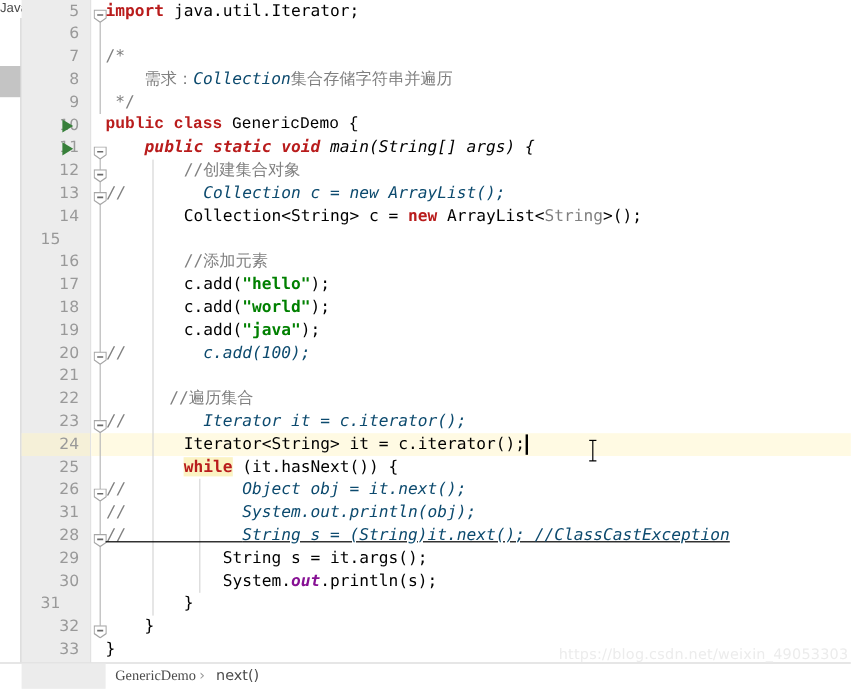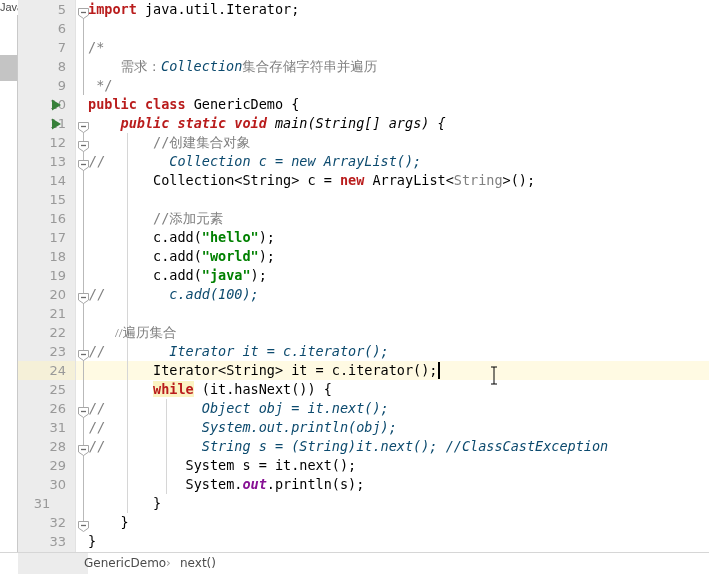--- a/index.html
+++ b/index.html
@@ -102,21 +102,21 @@
       <div class="lineno" style="top: 56.5px; left: 18px;">8</div>
       <div class="code" style="left: 88px; top: 56.5px;"><span class="cmt">    需求：</span><span class="cmtit">Collection</span><span class="cmt">集合存储字符串并遍历</span></div>
       <div class="lineno" style="top: 75.5px; left: 18px;">9</div>
       <div class="code" style="left: 88px; top: 75.5px;"><span class="cmt"> */</span></div>
       <div class="lineno" style="top: 94.5px; left: 18px;">10</div>
       <div class="runmark" style="left: 51px; top: 98.5px;">
         <svg width="11" height="12" viewBox="0 0 11 12">
           <path d="M1 0.5 L10 6 L1 11.5 Z" fill="#37803a"></path>
         </svg>
       </div>
-      <div class="code" style="left: 88px; top: 94.5px;"><span class="kw">public class</span> GenericDemo {</div>
+      <div class="code" style="left: 88px; top: 94.5px; font-family: Liberation Mono, monospace;"><span class="kw">public class</span> GenericDemo {</div>
       <div class="lineno" style="top: 113.5px; left: 18px;">11</div>
       <div class="runmark" style="left: 51px; top: 117.5px;">
         <svg width="11" height="12" viewBox="0 0 11 12">
           <path d="M1 0.5 L10 6 L1 11.5 Z" fill="#37803a"></path>
         </svg>
       </div>
       <div class="fold" style="left: 78px; top: 117.5px;"><svg width="11" height="11" viewBox="0 0 11 11">
           <path d="M0.5 0.5 H10.5 V7 L5.5 10.5 L0.5 7 Z" fill="#ffffff" stroke="#a6a6a6"></path>
           <path d="M3 4.5 H8" stroke="#6b6b6b" stroke-width="1.3"></path>
         </svg></div>
@@ -129,41 +129,41 @@
       <div class="code" style="left: 88px; top: 132.5px;">        <span class="cmt">//创建集合对象</span></div>
       <div class="lineno" style="top: 151.5px; left: 18px;">13</div>
       <div class="fold" style="left: 78px; top: 155.5px;"><svg width="11" height="11" viewBox="0 0 11 11">
           <path d="M0.5 0.5 H10.5 V7 L5.5 10.5 L0.5 7 Z" fill="#ffffff" stroke="#a6a6a6"></path>
           <path d="M3 4.5 H8" stroke="#6b6b6b" stroke-width="1.3"></path>
         </svg></div>
       <div style="position: absolute; left: 89px; top: 151.5px; height: 19px; line-height: 19px; font-size: 13.5px; color: rgb(128, 128, 128); font-style: italic;">//</div>
       <div class="code" style="left: 88px; top: 151.5px;">          <span class="cmtit">Collection c = new ArrayList();</span></div>
       <div class="lineno" style="top: 170.5px; left: 18px;">14</div>
       <div class="code" style="left: 88px; top: 170.5px;">        Collection&lt;String&gt; c = <span class="kw">new</span> ArrayList&lt;<span class="cmt">String</span>&gt;();</div>
-      <div class="lineno" style="top: 189.5px; left: 18px;">15</div>
+      <div class="lineno" style="top: 189.5px; left: 18px; text-align: center;">15</div>
       <div class="code" style="left: 88px; top: 189.5px;"></div>
       <div class="lineno" style="top: 208.5px; left: 18px;">16</div>
       <div class="code" style="left: 88px; top: 208.5px;">        <span class="cmt">//添加元素</span></div>
       <div class="lineno" style="top: 227.5px; left: 18px;">17</div>
       <div class="code" style="left: 88px; top: 227.5px;">        c.add(<span class="str">"hello"</span>);</div>
       <div class="lineno" style="top: 246.5px; left: 18px;">18</div>
       <div class="code" style="left: 88px; top: 246.5px;">        c.add(<span class="str">"world"</span>);</div>
       <div class="lineno" style="top: 265.5px; left: 18px;">19</div>
       <div class="code" style="left: 88px; top: 265.5px;">        c.add(<span class="str">"java"</span>);</div>
       <div class="lineno" style="top: 284.5px; left: 18px;">20</div>
       <div class="fold" style="left: 78px; top: 288.5px;"><svg width="11" height="11" viewBox="0 0 11 11">
           <path d="M0.5 0.5 H10.5 V7 L5.5 10.5 L0.5 7 Z" fill="#ffffff" stroke="#a6a6a6"></path>
           <path d="M3 4.5 H8" stroke="#6b6b6b" stroke-width="1.3"></path>
         </svg></div>
       <div style="position: absolute; left: 89px; top: 284.5px; height: 19px; line-height: 19px; font-size: 13.5px; color: rgb(128, 128, 128); font-style: italic;">//</div>
       <div class="code" style="left: 88px; top: 284.5px;">          <span class="cmtit">c.add(100);</span></div>
       <div class="lineno" style="top: 303.5px; left: 18px;">21</div>
       <div class="code" style="left: 88px; top: 303.5px;"></div>
       <div class="lineno" style="top: 322.5px; left: 18px;">22</div>
-      <div class="code" style="left: 88px; top: 322.5px; font-family: Liberation Serif, serif;">        <span class="cmt">//遍历集合</span></div>
+      <div class="code" style="left: 76px; top: 322.5px;">        <span class="cmt">//遍历集合</span></div>
       <div class="lineno" style="top: 341.5px; left: 18px;">23</div>
       <div class="fold" style="left: 78px; top: 345.5px;"><svg width="11" height="11" viewBox="0 0 11 11">
           <path d="M0.5 0.5 H10.5 V7 L5.5 10.5 L0.5 7 Z" fill="#ffffff" stroke="#a6a6a6"></path>
           <path d="M3 4.5 H8" stroke="#6b6b6b" stroke-width="1.3"></path>
         </svg></div>
       <div style="position: absolute; left: 89px; top: 341.5px; height: 19px; line-height: 19px; font-size: 13.5px; color: rgb(128, 128, 128); font-style: italic;">//</div>
       <div class="code" style="left: 88px; top: 341.5px;">          <span class="cmtit">Iterator it = c.iterator();</span></div>
       <div class="lineno" style="top: 360.5px; left: 18px;">24</div>
       <div class="code" style="left: 88px; top: 360.5px;">        Iterator&lt;String&gt; it = c.iterator();</div>
       <div class="lineno" style="top: 379.5px; left: 18px;">25</div>
@@ -177,23 +177,23 @@
       <div class="code" style="left: 88px; top: 398.5px;">              <span class="cmtit">Object obj = it.next();</span></div>
       <div class="lineno" style="top: 417.5px; left: 18px;">31</div>
       <div style="position: absolute; left: 89px; top: 417.5px; height: 19px; line-height: 19px; font-size: 13.5px; color: rgb(128, 128, 128); font-style: italic;">//</div>
       <div class="code" style="left: 88px; top: 417.5px;">              <span class="cmtit">System.out.println(obj);</span></div>
       <div class="lineno" style="top: 436.5px; left: 18px;">28</div>
       <div class="fold" style="left: 78px; top: 440.5px;"><svg width="11" height="11" viewBox="0 0 11 11">
           <path d="M0.5 0.5 H10.5 V7 L5.5 10.5 L0.5 7 Z" fill="#ffffff" stroke="#a6a6a6"></path>
           <path d="M3 4.5 H8" stroke="#6b6b6b" stroke-width="1.3"></path>
         </svg></div>
       <div style="position: absolute; left: 89px; top: 436.5px; height: 19px; line-height: 19px; font-size: 13.5px; color: rgb(128, 128, 128); font-style: italic;">//</div>
-      <div class="code" style="left: 88px; top: 436.5px;">              <span class="cmtit">String s = (String)it.next(); //ClassCastException</span></div>
+      <div class="code" style="left: 88px; top: 436.5px; text-decoration: underline;">              <span class="cmtit">String s = (String)it.next(); //ClassCastException</span></div>
       <div class="lineno" style="top: 455.5px; left: 18px;">29</div>
-      <div class="code" style="left: 88px; top: 455.5px;">            System s = it.next();</div>
+      <div class="code" style="left: 88px; top: 455.5px;">            String s = it.args();</div>
       <div class="lineno" style="top: 474.5px; left: 18px;">30</div>
       <div class="code" style="left: 88px; top: 474.5px;">            System.<span class="stat">out</span>.println(s);</div>
       <div class="lineno" style="top: 493.5px; left: 18px; text-align: center;">31</div>
       <div class="code" style="left: 88px; top: 493.5px;">        }</div>
       <div class="lineno" style="top: 512.5px; left: 18px;">32</div>
       <div class="fold" style="left: 78px; top: 516.5px;"><svg width="11" height="11" viewBox="0 0 11 11">
           <path d="M0.5 0.5 H10.5 V7 L5.5 10.5 L0.5 7 Z" fill="#ffffff" stroke="#a6a6a6"></path>
           <path d="M3 4.5 H8" stroke="#6b6b6b" stroke-width="1.3"></path>
         </svg></div>
       <div class="code" style="left: 88px; top: 512.5px;">    }</div>
@@ -203,18 +203,19 @@
     </div>
 
   <div class="ibeam" style="left:490px;top:366px;">
     <svg width="9" height="19" viewBox="0 0 9 19">
       <path d="M1 1 H7 M4 1 V18 M1 18 H7" stroke="#000" stroke-width="1" fill="none"></path>
     </svg>
   </div>
 
   <div class="breadcrumb">
     <div class="bc-left"></div>
-    <span class="bc-item" style="left:84px;">GenericDemo</span>
+    <span class="bc-item" style="left:96px;font-family:Liberation Serif, serif;">GenericDemo</span>
     <span class="bc-sep" style="left:166px;">›</span>
     <span class="bc-item" style="left:180px;">next()</span>
   </div>
 
+  <div class="watermark">https://blog.csdn.net/weixin_49053303</div>
 </div>
 
 </body></html>

